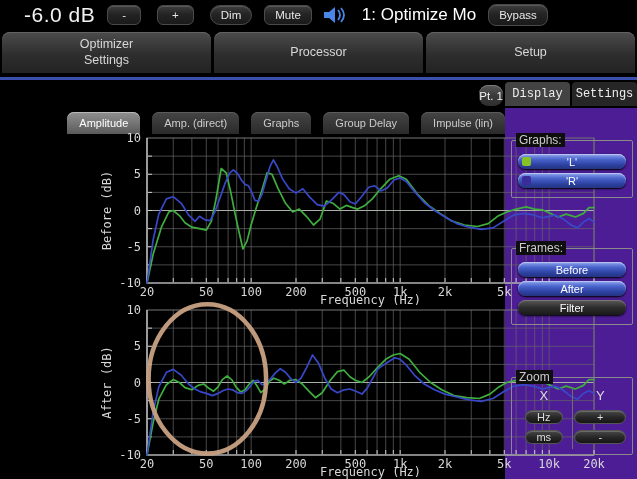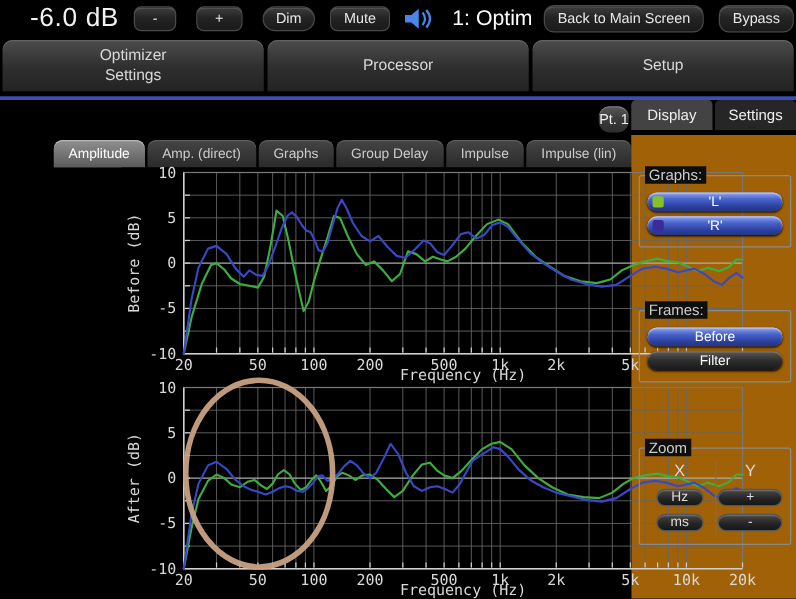--- a/index.html
+++ b/index.html
@@ -27,35 +27,35 @@
   .content { display:flex; height:399px; }
   .left { width:505px; display:flex; flex-direction:column;align-items:flex-end; }
   .right { width:132px; display:flex; flex-direction:column; }
   
   .pt-row { height:28px; display:flex; align-items:center; padding:3px 2px 0 7px; }
   .pt-bar { flex:1; height:21px; border-radius:9px; color:#f0f0f0; font-size:11.5px;
             background:linear-gradient(#585858,#3a3a3a 50%,#2e2e2e);
             box-shadow:inset 0 1px 0 #7a7a7a, 0 1px 2px #000;
             display:flex; align-items:center; justify-content:center; }
   
-  .subtabs { height:26px; display:flex; gap:2px; padding:4px 0 0 16px; align-items:flex-end; }
+  .subtabs { height:26px; display:flex; gap:12px; padding:4px 0 0 16px; align-items:flex-end; }
   .stab { height:22px; border-radius:7px 7px 0 0; background:linear-gradient(#454545,#2a2a2a);
           color:#ccc; font-size:11px; display:flex; align-items:center; justify-content:center;
           padding:0 12px; box-shadow:inset 0 1px 0 #5c5c5c; white-space:nowrap; }
   .stab.active { background:linear-gradient(#909090,#5a5a5a); color:#fff;
                  box-shadow:inset 0 1px 0 #b8b8b8; }
   .graphs { flex:1; position:relative; background:#000; }
   .chart-slot { width:408px; height:172px; }
   .chart-slot svg { overflow:visible; display:block; }
   
-  .panel-tabs { height:28px; display:flex; gap:2px; align-items:flex-start; }
+  .panel-tabs { height:28px; display:flex; gap:2px; align-items:center;font-family:Liberation Mono, monospace; }
   .ptab { flex:1; height:24px; display:flex; align-items:center; justify-content:center;
           color:#eee; font-size:12px; border-radius:4px 4px 0 0; background:#262626; }
   .ptab.active { background:#434343; }
-  .panel { flex:1; background:#a16207; padding-top:32px; }
+  .panel { flex:1; background:#4c1d95; padding-top:32px; }
   .group { margin:0 4px 0 6px; border:1px solid #8a8a8a; border-radius:2px; position:relative;
            padding:9px 4px 5px 4px; }
   .group-title { position:absolute; top:-8px; left:4px; background:#0e0e0e; padding:0 3px;
                  color:#ccc; font-size:12px; }
   .pill { height:15px; border-radius:8px; margin:4px 2px; display:flex; align-items:center;
           justify-content:center; color:#fff; font-size:11px; position:relative; cursor:default; }
   .pill.blue { background:linear-gradient(#93a7ee,#4a64cc 35%,#2b3f9e 75%,#24357f);
                box-shadow:inset 0 1px 1px #b9c6f5, 0 1px 2px #000; }
   .pill.dark { background:linear-gradient(#5a5a5a,#2d2d2d 50%,#191919);
                box-shadow:inset 0 1px 0 #787878, 0 1px 2px #000; }
@@ -80,21 +80,20 @@
   <div class="tb-btn" style="margin-left:16px;border-radius:10px;">Dim</div>
   <div class="tb-btn" style="margin-left:12px;">Mute</div>
   <div class="spk">
     <svg width="26" height="18" viewBox="0 0 26 18">
       <polygon points="2,6 7,6 13,1 13,17 7,12 2,12" fill="#4a86e8"></polygon>
       <path d="M16 4 Q20 9 16 14" stroke="#4a86e8" stroke-width="1.8" fill="none"></path>
       <path d="M19 2 Q25 9 19 16" stroke="#4a86e8" stroke-width="1.8" fill="none"></path>
     </svg>
   </div>
   <div class="preset">1: Optimize Mo</div>
-  <div class="tb-btn" style="margin-left:10px;height:22px;border-radius:8px;">Back to Main Screen</div>
   <div class="tb-btn" style="margin-left:12px;margin-right:2px;height:22px;border-radius:8px;">Bypass</div>
 </div>
 
 <div class="tabrow">
   <div class="tab">
       <span>Optimizer Settings</span>
     </div>
   <div class="tab">
       <span>Processor</span>
     </div>
@@ -108,21 +107,20 @@
 
   <div class="left">
     <div class="pt-row">
       <div class="pt-bar">Pt. 1</div>
     </div>
     <div class="subtabs">
       <div class="stab active">Amplitude</div>
       <div class="stab">Amp. (direct)</div>
       <div class="stab">Graphs</div>
       <div class="stab">Group Delay</div>
-      <div class="stab">Impulse</div>
       <div class="stab">Impulse (lin)</div>
     </div>
     <div class="graphs">
       <div class="chart-slot" id="chart0">
           <svg width="505" height="172" viewBox="0 0 505 172">
             <line x1="50" y1="4" x2="50" y2="149" stroke="#666" stroke-width="0.7"></line>
             <line x1="76.2375975992965" y1="4" x2="76.2375975992965" y2="149" stroke="#666" stroke-width="0.7"></line>
             <line x1="94.8534693539332" y1="4" x2="94.8534693539332" y2="149" stroke="#666" stroke-width="0.7"></line>
             <line x1="109.2930612921336" y1="4" x2="109.2930612921336" y2="149" stroke="#666" stroke-width="0.7"></line>
             <line x1="121.09106695322971" y1="4" x2="121.09106695322971" y2="149" stroke="#666" stroke-width="0.7"></line>
@@ -330,20 +328,21 @@
         </div>
         <div class="pill blue">
           <span class="swatch" style="background:#3a2d9b"></span>
           <span>'R'</span>
         </div>
       </div>
 
       <div class="group gap50">
         <div class="group-title">Frames:</div>
         <div class="pill blue">Before</div>
+        <div class="pill blue">After</div>
         <div class="pill dark">Filter</div>
       </div>
 
       <div class="group gap52">
         <div class="group-title">Zoom</div>
         <div class="zoom-cols">
           <div class="zcol">
             <div class="zlabel">X</div>
             <div class="zpill">Hz</div>
             <div class="zpill">ms</div>

